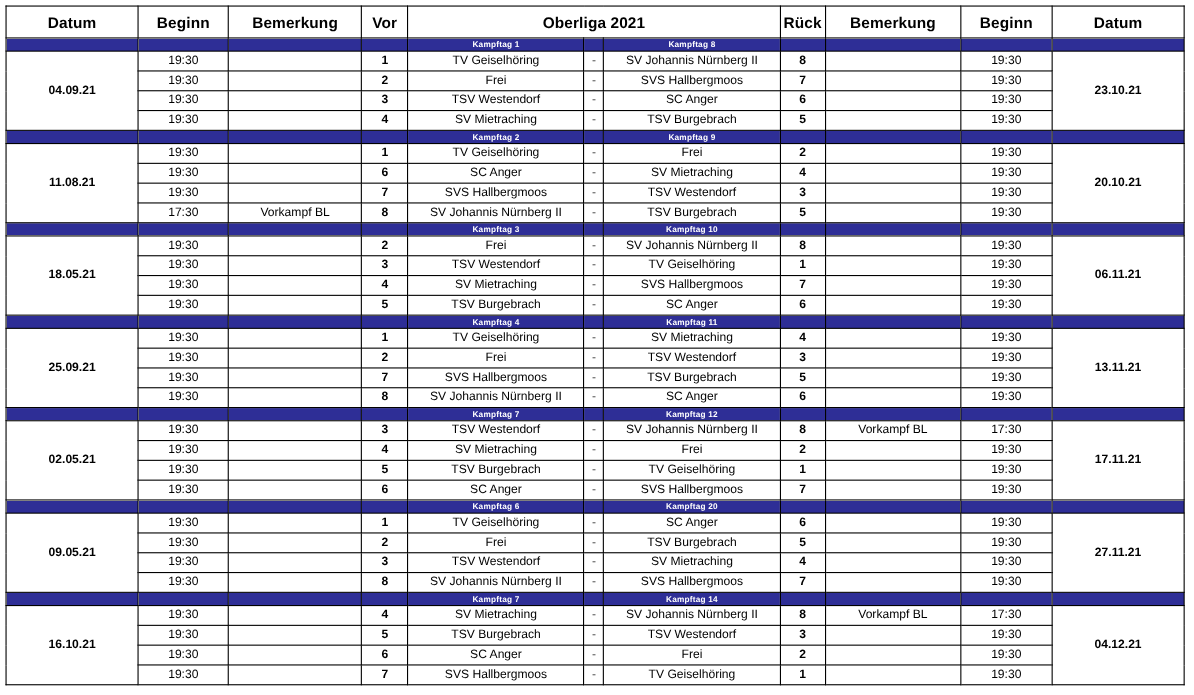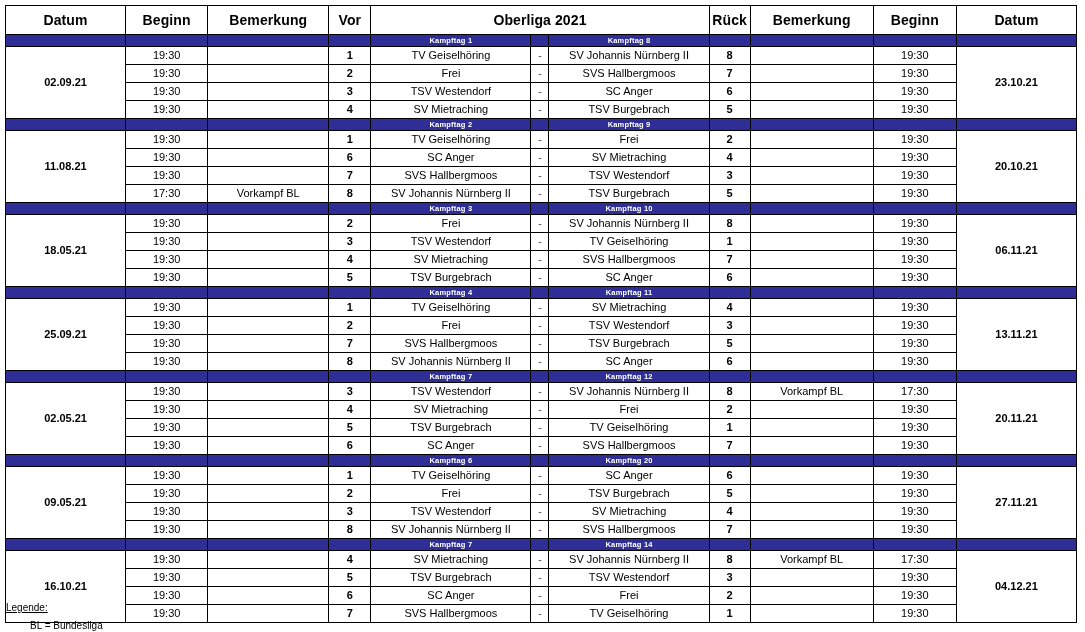--- a/index.html
+++ b/index.html
@@ -145,21 +145,21 @@
           <td></td>
           <td>Kampftag 1</td>
           <td></td>
           <td>Kampftag 8</td>
           <td></td>
           <td></td>
           <td></td>
           <td></td>
         </tr>
         <tr class="data">
-          <td class="datum" rowspan="4">02.09.21</td>
+          <td class="datum" rowspan="4">04.09.21</td>
           <td class="time">19:30</td>
           <td class="note"></td>
           <td class="num">1</td>
           <td class="team">TV Geiselhöring</td>
           <td class="dash">-</td>
           <td class="team">SV Johannis Nürnberg II</td>
           <td class="num">8</td>
           <td class="note"></td>
           <td class="time">19:30</td>
           <td class="datum" rowspan="4">23.10.21</td>
@@ -391,21 +391,21 @@
           <td class="datum" rowspan="4">02.05.21</td>
           <td class="time">19:30</td>
           <td class="note"></td>
           <td class="num">3</td>
           <td class="team">TSV Westendorf</td>
           <td class="dash">-</td>
           <td class="team">SV Johannis Nürnberg II</td>
           <td class="num">8</td>
           <td class="note">Vorkampf BL</td>
           <td class="time">17:30</td>
-          <td class="datum" rowspan="4">20.11.21</td>
+          <td class="datum" rowspan="4">17.11.21</td>
         </tr>
         <tr class="data">
           <td class="time">19:30</td>
           <td class="note"></td>
           <td class="num">4</td>
           <td class="team">SV Mietraching</td>
           <td class="dash">-</td>
           <td class="team">Frei</td>
           <td class="num">2</td>
           <td class="note"></td>
@@ -547,18 +547,14 @@
           <td class="team">SVS Hallbergmoos</td>
           <td class="dash">-</td>
           <td class="team">TV Geiselhöring</td>
           <td class="num">1</td>
           <td class="note"></td>
           <td class="time">19:30</td>
         </tr>
       </tbody>
   </table>
 
-  <div class="legend">
-    <span class="legend-title">Legende:</span>
-    <span class="legend-line">BL = Bundesliga</span>
-  </div>
 
 </div>
 
 </body></html>

